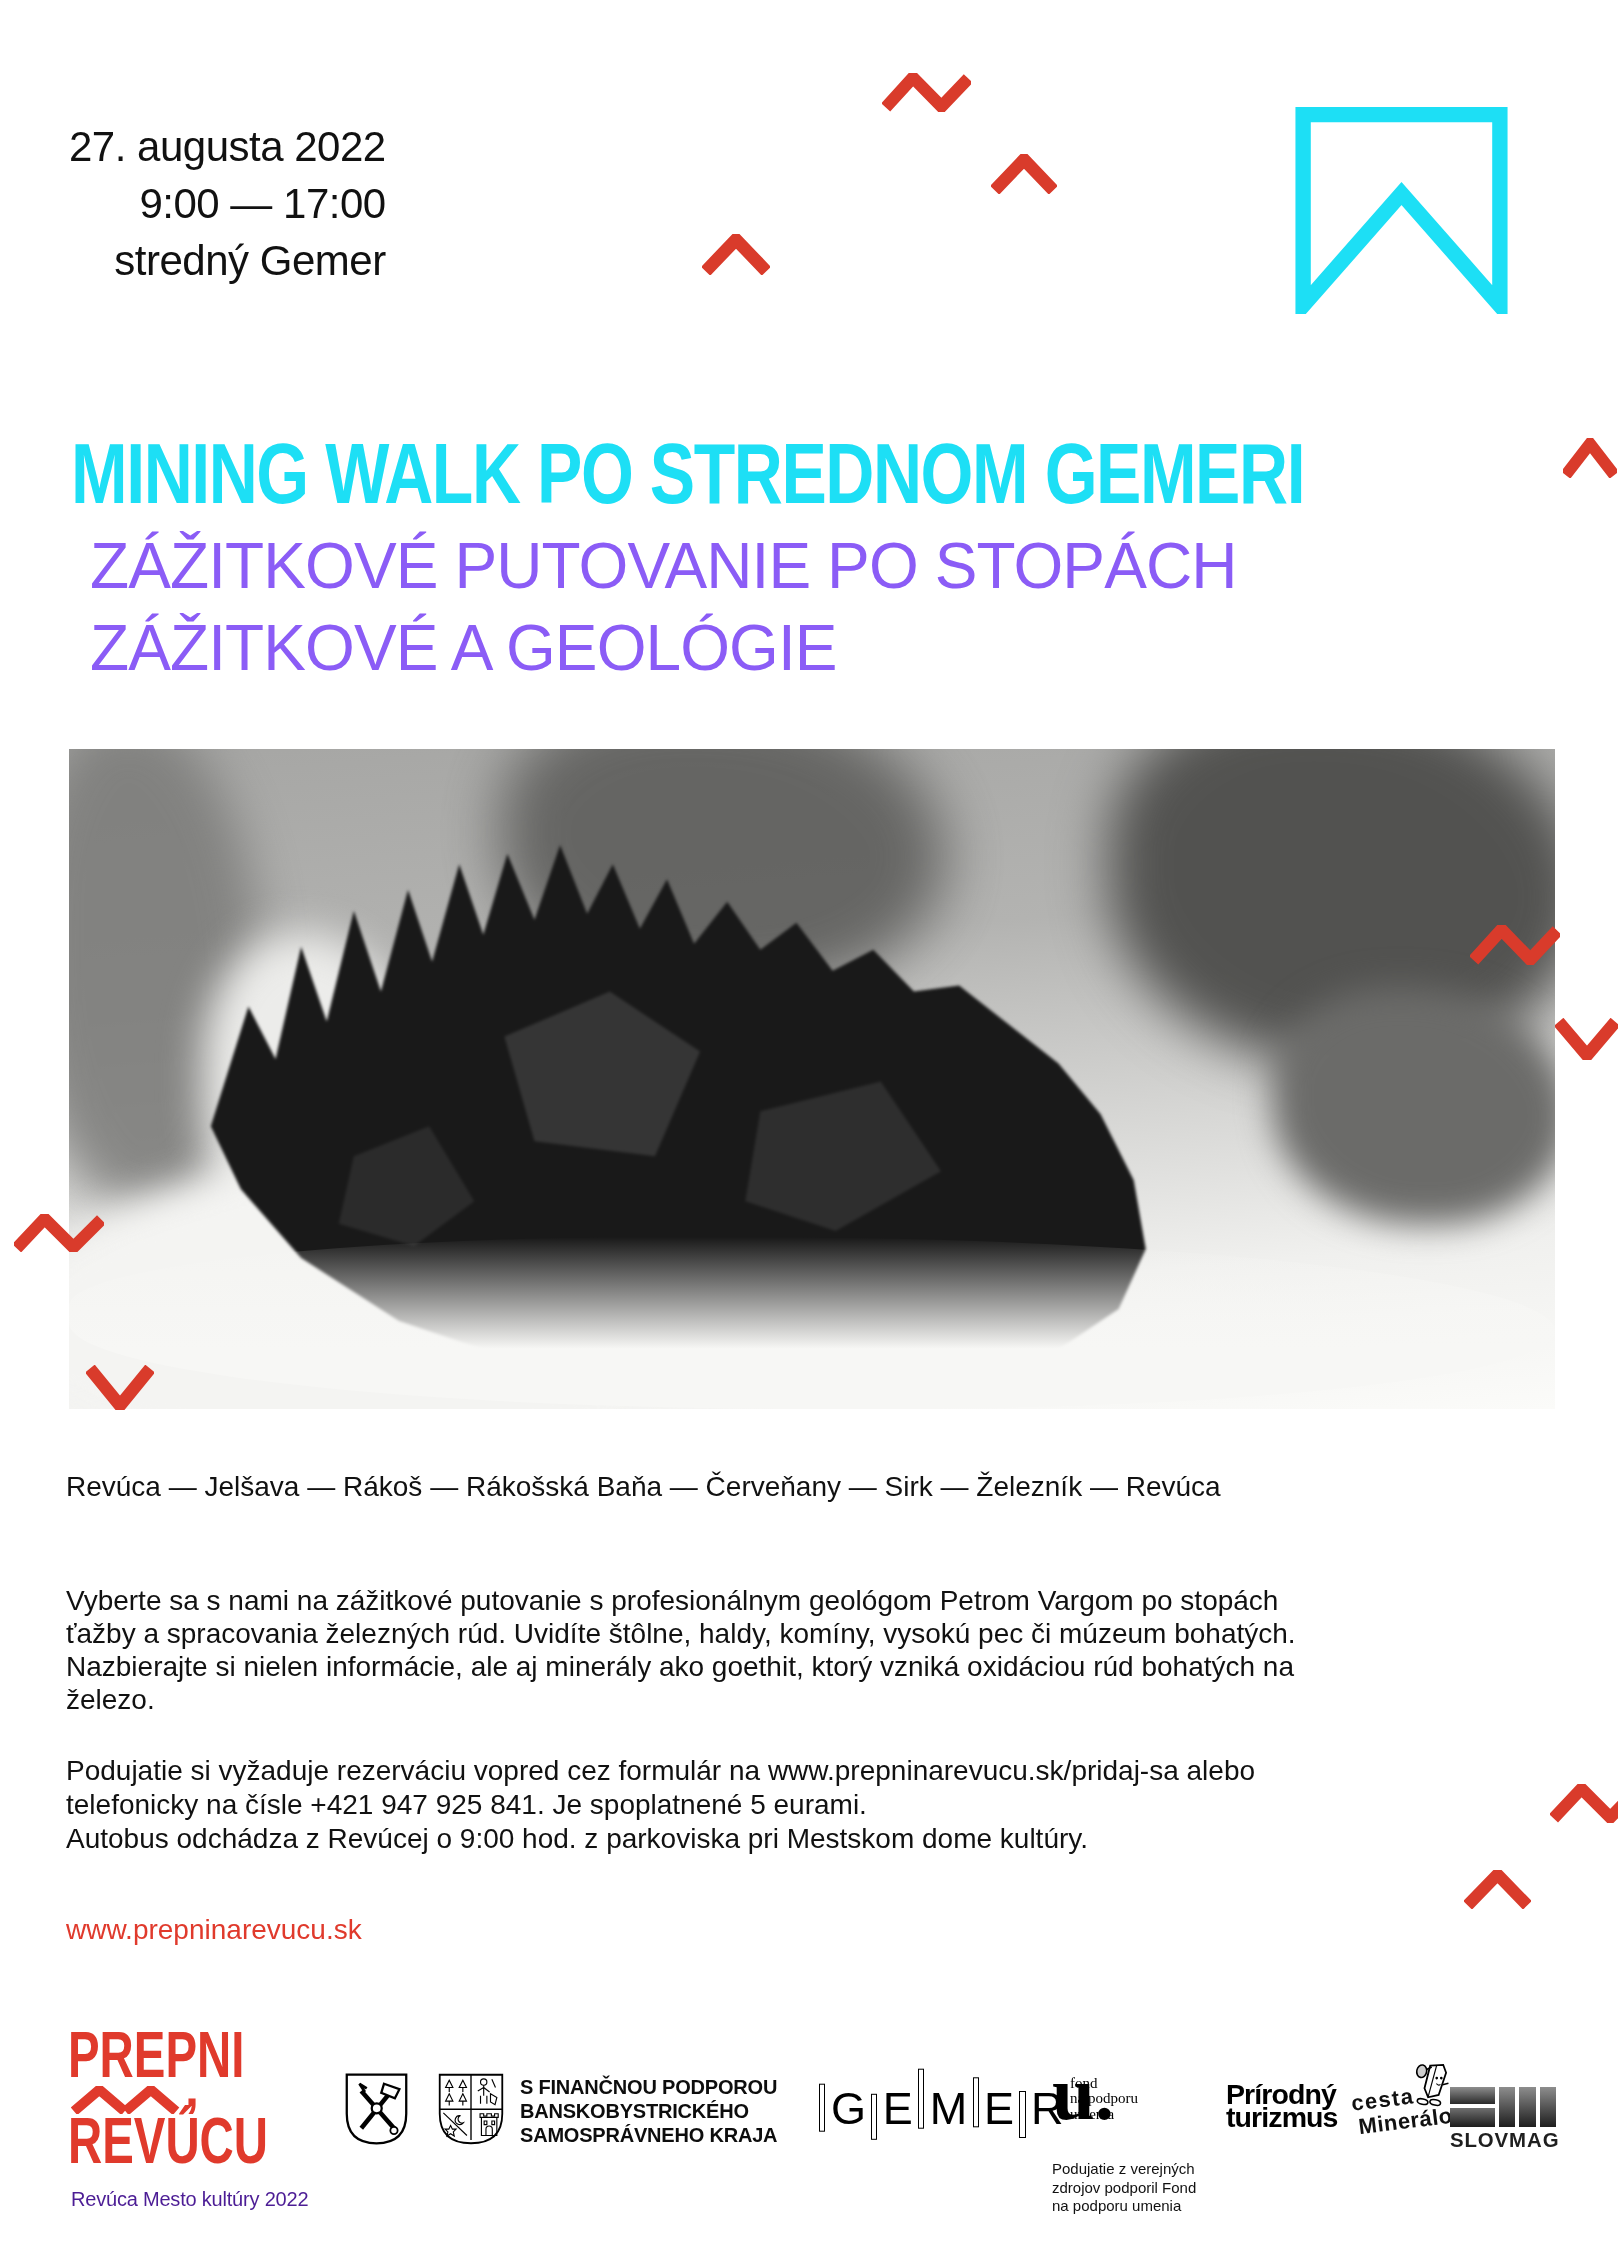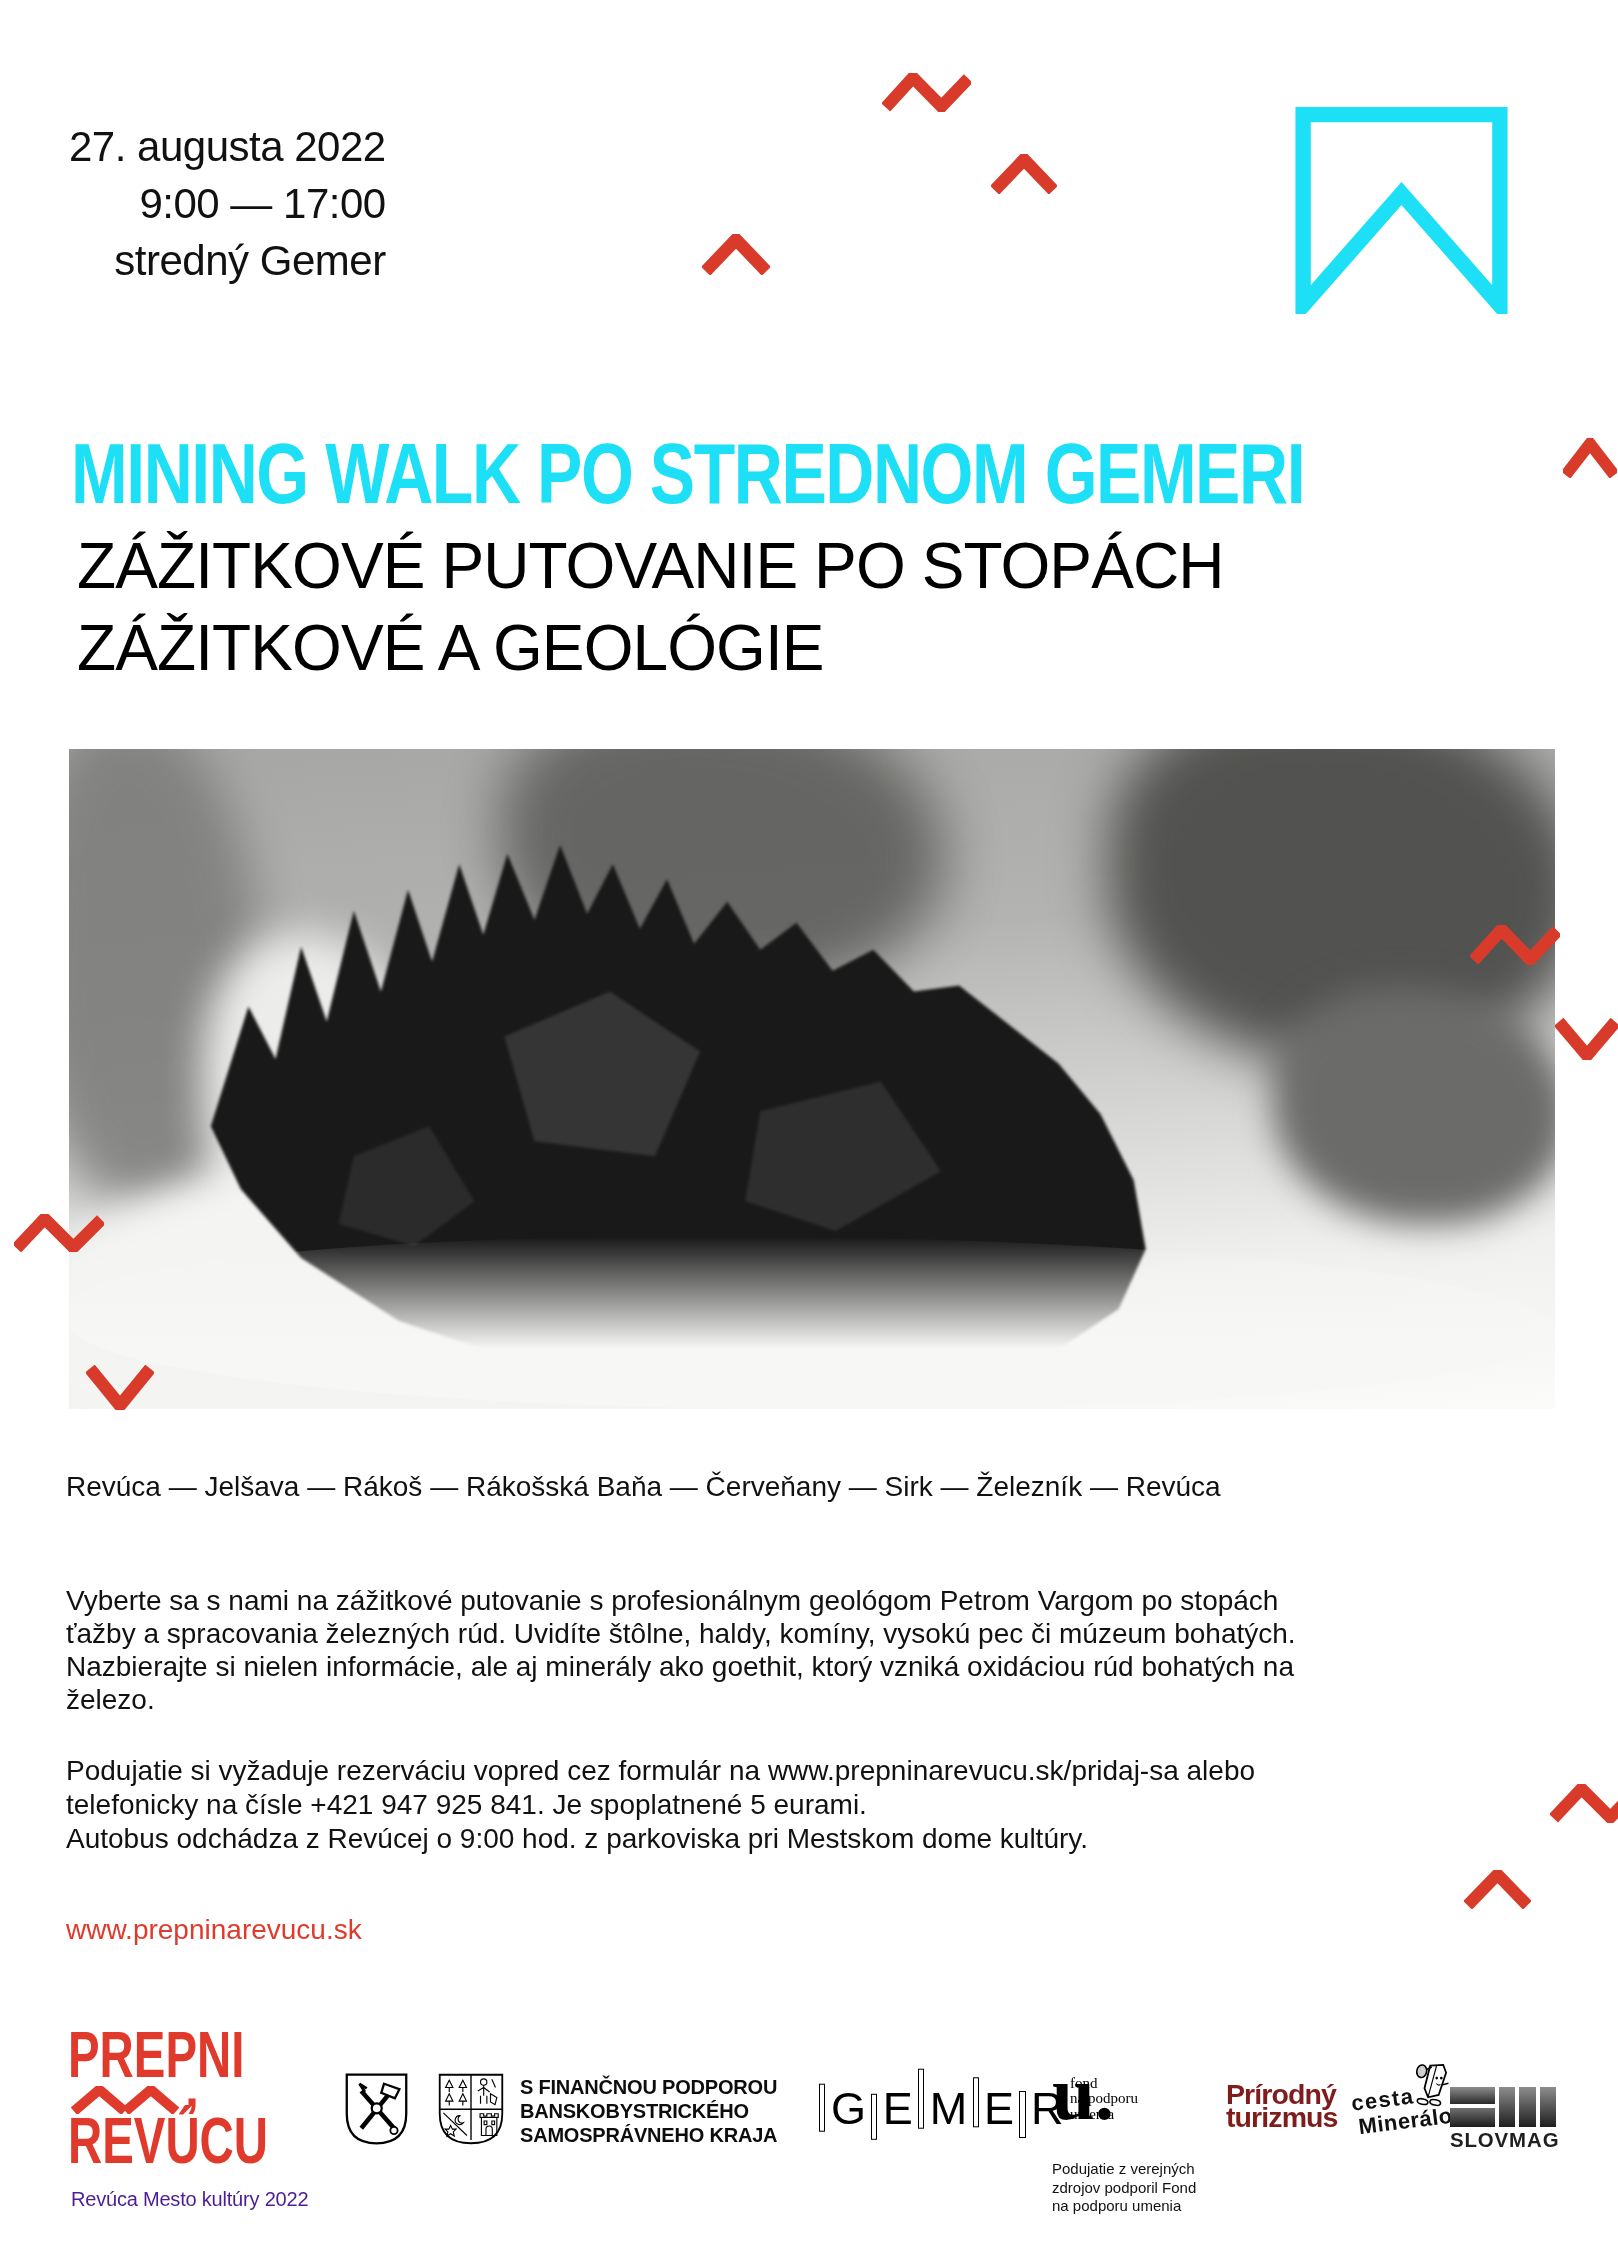--- a/index.html
+++ b/index.html
@@ -12,21 +12,21 @@
 
   
   .date-block{left:69px;top:118px;font-size:42px;line-height:57px;color:#111;letter-spacing:-0.5px;text-align:right;}
 
   
   .title-main{
     left:71px;top:424px;font-size:86px;font-weight:800;color:#1ddff5;
     letter-spacing:-1.8px;transform:scaleX(0.79);transform-origin:left top;
   }
   .title-sub{
-    left:77px;top:525px;font-size:64px;font-weight:400;color:#000000;
+    left:90px;top:525px;font-size:64px;font-weight:400;color:#8b5cf6;
     letter-spacing:-0.9px;line-height:82px;
   }
 
   
   .photo{left:69px;top:749px;width:1486px;height:660px;overflow:hidden;background:#cfcfcd;}
   .ph-base{position:absolute;inset:0;background:linear-gradient(175deg,#a6a6a4 0%,#b3b3b1 32%,#d6d6d4 58%,#f0f0ee 78%,#fbfbf9 100%);}
   .blob{position:absolute;border-radius:40% 55% 45% 50%;}
   .b1{left:-3%;top:-5%;width:16%;height:75%;background:#7b7b79;filter:blur(25px);opacity:.85;}
   .b2{left:9%;top:28%;width:15%;height:48%;background:#ececea;filter:blur(20.4px);}
   .b3{left:29%;top:-8%;width:30%;height:45%;background:#5e5e5c;filter:blur(29px);opacity:.9;}
@@ -61,21 +61,21 @@
   .gemer .bar.b-3{height:58px;transform:translateY(-6.3px);}
   .gemer .bar.b-4{height:48px;transform:translateY(-2.7px);}
   .gemer .bar.b-5{height:45px;transform:translateY(9px);}
   .gemer .gl{font-size:45px;font-weight:300;color:#000;line-height:45px;transform:translateY(2.7px);}
 
   
   .u-mark{left:1052px;top:2055px;font-family:"Liberation Serif",serif;font-weight:700;font-size:77px;color:#000;line-height:77px;}
   .fpu-lines{left:1070px;top:2076px;font-family:"Liberation Serif",serif;font-size:15px;line-height:15.4px;color:#000;}
   .fpu-note{left:1052px;top:2160px;font-size:15px;line-height:18.5px;color:#111;}
 
-  .prirodny{left:1226px;top:2083px;font-size:28.5px;font-weight:800;line-height:23px;letter-spacing:-0.9px;color:#7f1d1d;}
+  .prirodny{left:1226px;top:2083px;font-size:28.5px;font-weight:800;line-height:23px;letter-spacing:-0.9px;color:#000000;}
 
   .cesta{left:1350px;top:2093px;transform:rotate(-7deg);transform-origin:left top;color:#111;}
   .cesta .c1{font-size:22px;font-weight:800;letter-spacing:1.4px;line-height:22.6px;}
   .cesta .c2{font-size:22px;font-weight:800;letter-spacing:0.5px;line-height:23.5px;margin-left:4.5px;}
   .crystal{left:1413px;top:2060px;transform:rotate(12deg);}
 
   
   .slovmag-g{left:1450px;top:2087px;display:flex;gap:4.1px;height:40px;}
   .slovmag-g .colL{display:flex;flex-direction:column;gap:4.1px;width:45px;}
   .slovmag-g .colL div{width:100%;}

